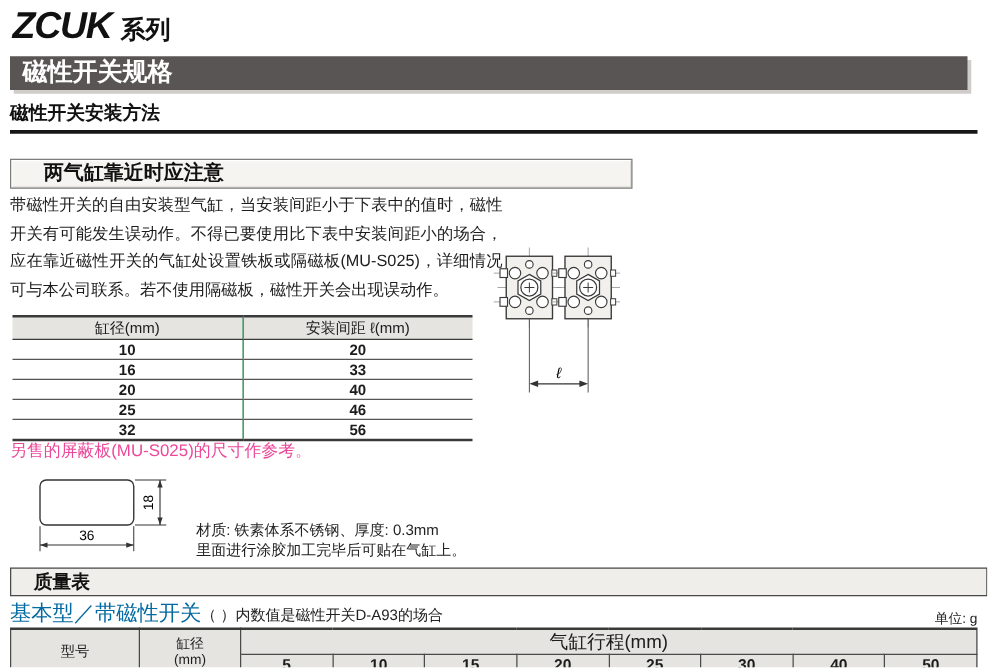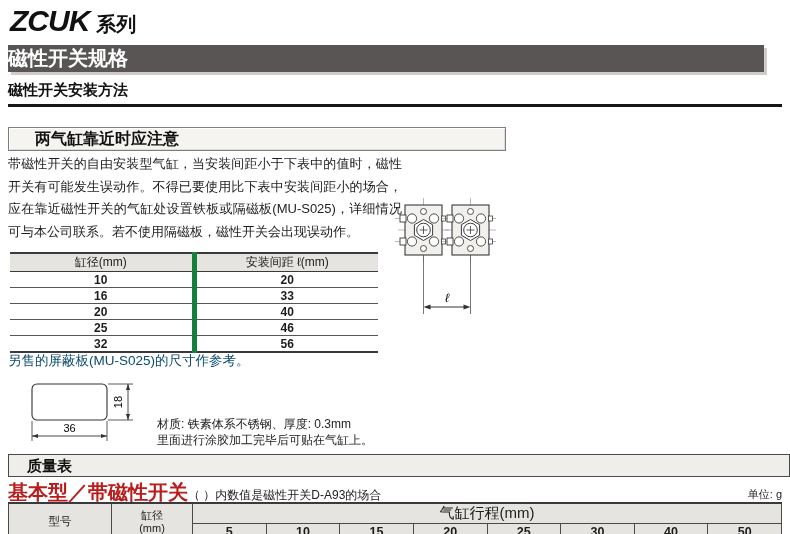--- a/index.html
+++ b/index.html
@@ -7,21 +7,21 @@
     position:relative;width:790px;height:534px;background:#fff;overflow:hidden;
     font-family:"Liberation Sans","DejaVu Sans",sans-serif;color:#1c1c1c;
   }
   
   .title-row{position:absolute;left:10px;top:4px;white-space:nowrap;}
   .series-name{font-size:30px;font-weight:bold;font-style:italic;letter-spacing:-1px;color:#111;}
   .series-suffix{font-size:20px;font-weight:bold;margin-left:7px;color:#111;}
   
   .banner{
     position:absolute;left:8px;top:45px;width:756px;height:27px;background:#5a5555;
-    color:#fff;font-size:20px;font-weight:bold;line-height:27px;
+    color:#fff;font-size:20px;font-weight:bold;line-height:27px;padding-left:10px;
     box-shadow:3px 3px 0 #cfccca;
   }
   
   .subsection{position:absolute;left:8px;top:81px;font-size:15px;font-weight:bold;color:#111;}
   .subsection-rule{position:absolute;left:8px;top:104px;width:774px;height:3px;background:#161616;}
   
   .notice-box{
     position:absolute;left:8px;top:127px;width:496px;height:22px;background:#f5f4f1;
     border:1px solid #7d7d7d;box-shadow:inset 1px 1px 0 #fff, inset -1px -1px 0 #dedcd8;
   }
@@ -36,32 +36,32 @@
     font-size:12px;
   }
   .spacing-table th{
     background:#e5e4e1;font-weight:normal;height:16px;
     border-top:2px solid #3a3a3a;border-bottom:1px solid #3a3a3a;text-align:center;padding:0;
   }
   .spacing-table td{
     height:15px;text-align:center;font-weight:bold;border-bottom:1px solid #555;padding:0;font-size:12px;
   }
   .spacing-table tr:last-child td{border-bottom:2px solid #3a3a3a;}
-  .spacing-table .col-r{border-left:5px solid #15803d;}
-  
-  .shield-note{position:absolute;left:8px;top:352px;font-size:13.5px;color:#0c4a6e;}
+  .spacing-table .col-r{border-left:1px solid #15803d;}
+  
+  .shield-note{position:absolute;left:8px;top:352px;font-size:13.5px;color:#ec4899;}
   .shield-svg{position:absolute;left:20px;top:378px;}
   .material-note{position:absolute;left:157px;top:417px;font-size:12px;line-height:15.5px;color:#222;}
   
   .mass-bar{
     position:absolute;left:8px;top:454px;width:762px;height:21px;background:#efeeea;
     border:1px solid #4a4a4a;font-size:15px;font-weight:bold;line-height:21px;padding-left:18px;color:#111;
   }
   .basic-heading{position:absolute;left:8px;top:479px;white-space:nowrap;}
-  .basic-heading .big{font-size:20px;font-weight:bold;color:#b91c1c;}
+  .basic-heading .big{font-size:17px;font-weight:normal;color:#0369a1;}
   .basic-heading .small{font-size:12px;color:#222;}
   .unit-label{position:absolute;right:8px;top:487px;font-size:11px;color:#222;}
   
   .weight-table{
     position:absolute;left:8px;top:502px;width:774px;border-collapse:collapse;table-layout:fixed;
   }
   .weight-table th{
     background:#e5e4e1;border:1px solid #4a4a4a;font-weight:normal;padding:0;text-align:center;
   }
   .weight-table .r1 th{height:16px;font-size:15px;}

